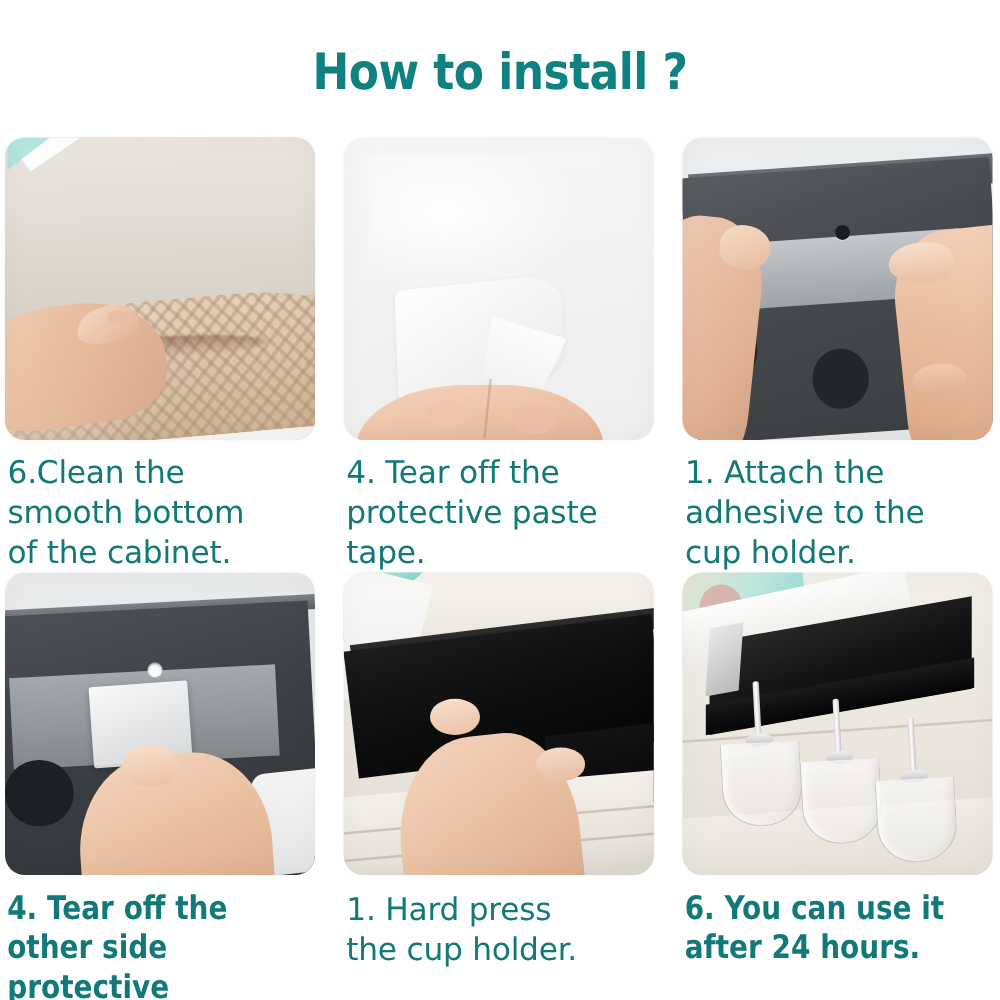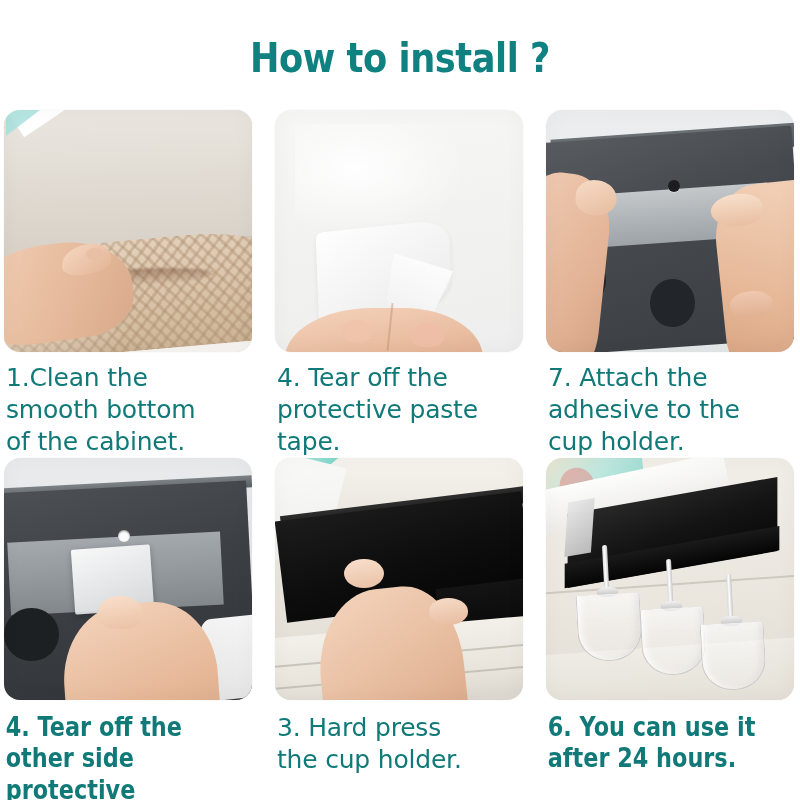--- a/index.html
+++ b/index.html
@@ -458,21 +458,21 @@
         <div class="ceiling"></div>
         <div class="wallcorner"></div>
         <div class="tri"></div>
         <div class="floorstrip"></div>
         <div class="cloth"></div>
         <div class="clothfold"></div>
         <div class="hand"></div>
         <div class="thumb"></div>
         <div class="nail"></div>
       </div>
-      <div class="caption light">1.Clean the
+      <div class="caption light">6.Clean the
 smooth bottom
 of the cabinet.</div>
     </div>
 
     <div class="gap"></div>
 
     <div class="cell row1">
       <div class="photo p2">
         <div class="sheen"></div>
         <div class="film"></div>
@@ -498,21 +498,21 @@
         <div class="cut1"></div>
         <div class="cut2"></div>
         <div class="handL">
             <div class="tip"></div>
           </div>
         <div class="handR">
           <div class="tip"></div>
           <div class="tip2"></div>
         </div>
       </div>
-      <div class="caption light">7. Attach the
+      <div class="caption light">1. Attach the
 adhesive to the
 cup holder.</div>
     </div>
 
     <div class="cell row2">
       <div class="photo p4">
         <div class="edge"></div>
         <div class="holder"></div>
         <div class="pad"></div>
         <div class="hole"></div>
@@ -538,21 +538,21 @@
         <div class="rackedge"></div>
         <div class="rack"></div>
         <div class="rackside"></div>
         <div class="counter"></div>
         <div class="cline" style="bottom:18%"></div>
         <div class="cline" style="bottom:9%"></div>
         <div class="hand"></div>
         <div class="fingertip"></div>
         <div class="fingertip2"></div>
       </div>
-      <div class="caption light">3. Hard press
+      <div class="caption light">1. Hard press
 the cup holder.</div>
     </div>
 
     <div class="gap"></div>
 
     <div class="cell row2">
       <div class="photo p6">
         <div class="wallart">
             <div class="blob"></div>
           </div>

